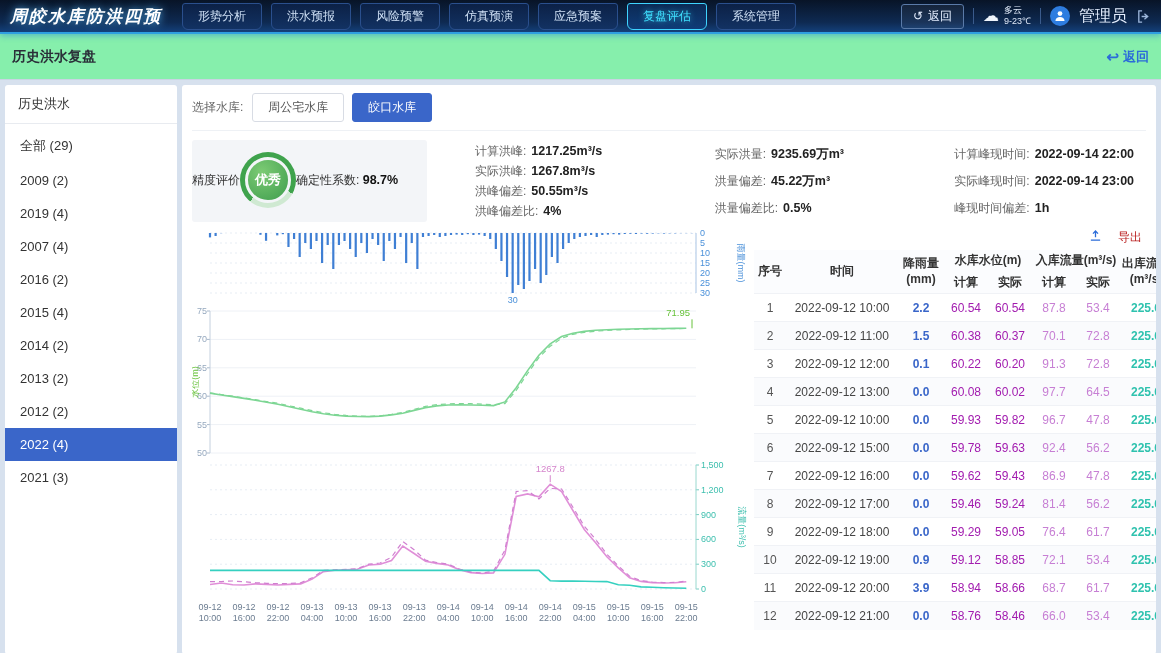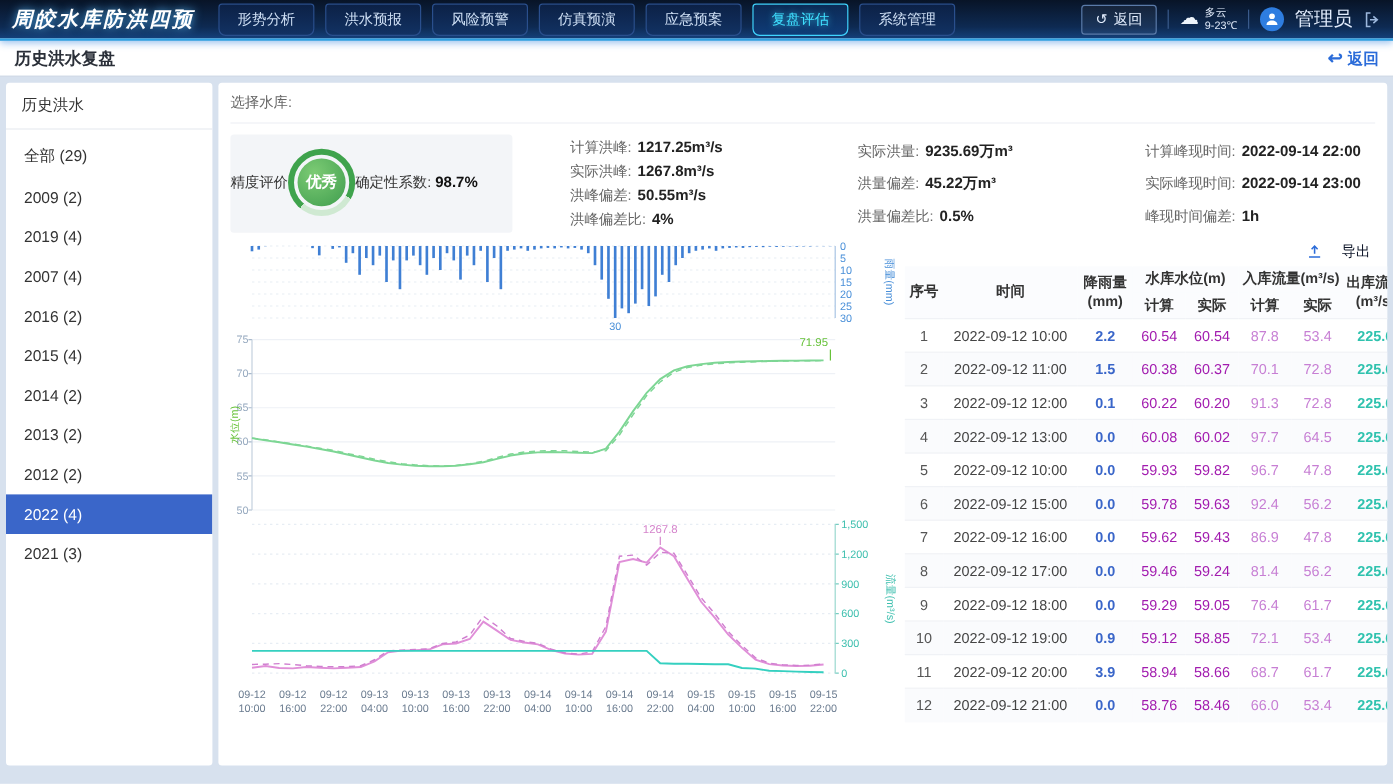--- a/index.html
+++ b/index.html
@@ -13,21 +13,21 @@
   .nav-right { margin-left:auto; display:flex; align-items:center; gap:9px; color:#e5efff; }
   .nav-back { display:flex; gap:5px; align-items:center; background:rgba(255,255,255,.05); border:1px solid #5a7aa8; color:#e5efff; font-size:12px; padding:3px 11px; border-radius:3px; cursor:pointer; }
   .ndivider { width:1px; height:16px; background:#3a5b8c; }
   .weather { display:flex; align-items:center; gap:5px; }
   .cloud { font-size:16px; color:#eef4fb; line-height:1; }
   .wtext { font-size:9px; line-height:1.2; color:#dfe9f8; }
   .avatar { width:20px; height:20px; border-radius:50%; background:#2e7de0; display:flex; align-items:center; justify-content:center; overflow:hidden; }
   .uname { font-size:16px; }
   .exit { display:flex; align-items:center; cursor:pointer; }
   
-  .page-header { height:30px; display:flex; align-items:center; padding:0 12px; background:#ffffff; border-bottom:1px solid #c9d4e3; }
+  .page-header { height:46px; display:flex; align-items:center; padding:0 12px; background:#86efac; border-bottom:1px solid #c9d4e3; }
   .page-title { font-size:14px; font-weight:bold; color:#2a2f38; }
   .page-back { margin-left:auto; color:#2b6cd9; font-size:13px; display:flex; align-items:center; gap:4px; background:none; border:none; cursor:pointer; font-weight:bold; }
   .back-arrow { font-size:15px; line-height:1; }
   
   .content { display:flex; gap:5px; padding:5px; height:579px; }
   .sidebar { width:172px; background:#fff; border-radius:3px; overflow:hidden; }
   .sidebar-title { font-size:13px; color:#333; padding:10px 13px; border-bottom:1px solid #e8ebf0; }
   #year-list { list-style:none; padding-top:4px; }
   .year-item { font-size:13px; color:#333; padding:9px 15px; cursor:pointer; }
   .year-item.selected { background:#3a66c9; color:#fff; }
@@ -52,21 +52,21 @@
   .stat-line b { color:#222; margin-left:5px; font-size:12.5px; }
   
   .body-row { display:flex; flex:1; gap:6px; }
   .charts-col { width:556px; }
   .charts-col svg { display:block; }
   #x-labels { position:relative; height:24px; }
   .xlab { position:absolute; top:1px; transform:translateX(-50%); font-size:9px; color:#6b7c90; text-align:center; line-height:1.25; white-space:nowrap; }
   
   .table-col { flex:1; display:flex; flex-direction:column; min-width:0; }
   .export-row { display:flex; justify-content:flex-end; padding:0 4px 4px; }
-  .export-btn { color:#0f172a; font-size:12px; background:none; border:none; display:flex; gap:16px; align-items:center; cursor:pointer; }
+  .export-btn { color:#b91c1c; font-size:12px; background:none; border:none; display:flex; gap:16px; cursor:pointer; }
   table { width:100%; border-collapse:collapse; font-size:12px; table-layout:fixed; }
   thead th { color:#333; font-weight:bold; background:#fbfcfe; padding:3px 1px; line-height:1.3; font-size:12px; }
   tbody td { text-align:center; padding:0 1px; height:28px; border-top:1px solid #f0f2f6; color:#555; }
   tbody tr:nth-child(even) { background:#fafbfd; }
   td.c-time { color:#444; }
   td.c-rain { color:#3a66c9; font-weight:bold; }
   td.c-lvl, td.c-lvl2 { color:#a21caf; }
   td.c-in, td.c-in2 { color:#c77fd4; }
   td.c-out { color:#2fc2ae; font-weight:bold; }
 </style>
@@ -135,20 +135,24 @@
         <li class="year-item">2013 (2)</li>
         <li class="year-item">2012 (2)</li>
         <li class="year-item selected">2022 (4)</li>
         <li class="year-item">2021 (3)</li>
       </ul>
   </aside>
 
   <section class="main-wrap">
     <div class="tab-row">
       <span class="tab-label">选择水库:</span>
+      <div id="res-tabs">
+          <button class="res-tab">周公宅水库</button>
+          <button class="res-tab active">皎口水库</button>
+        </div>
     </div>
 
     <div class="stats-row">
       <div class="accuracy-box">
         <div class="acc-title">精度评价</div>
         <div class="ring">
           <div class="ring-inner">优秀</div>
         </div>
         <div class="acc-coef">
           <span>确定性系数:</span>

